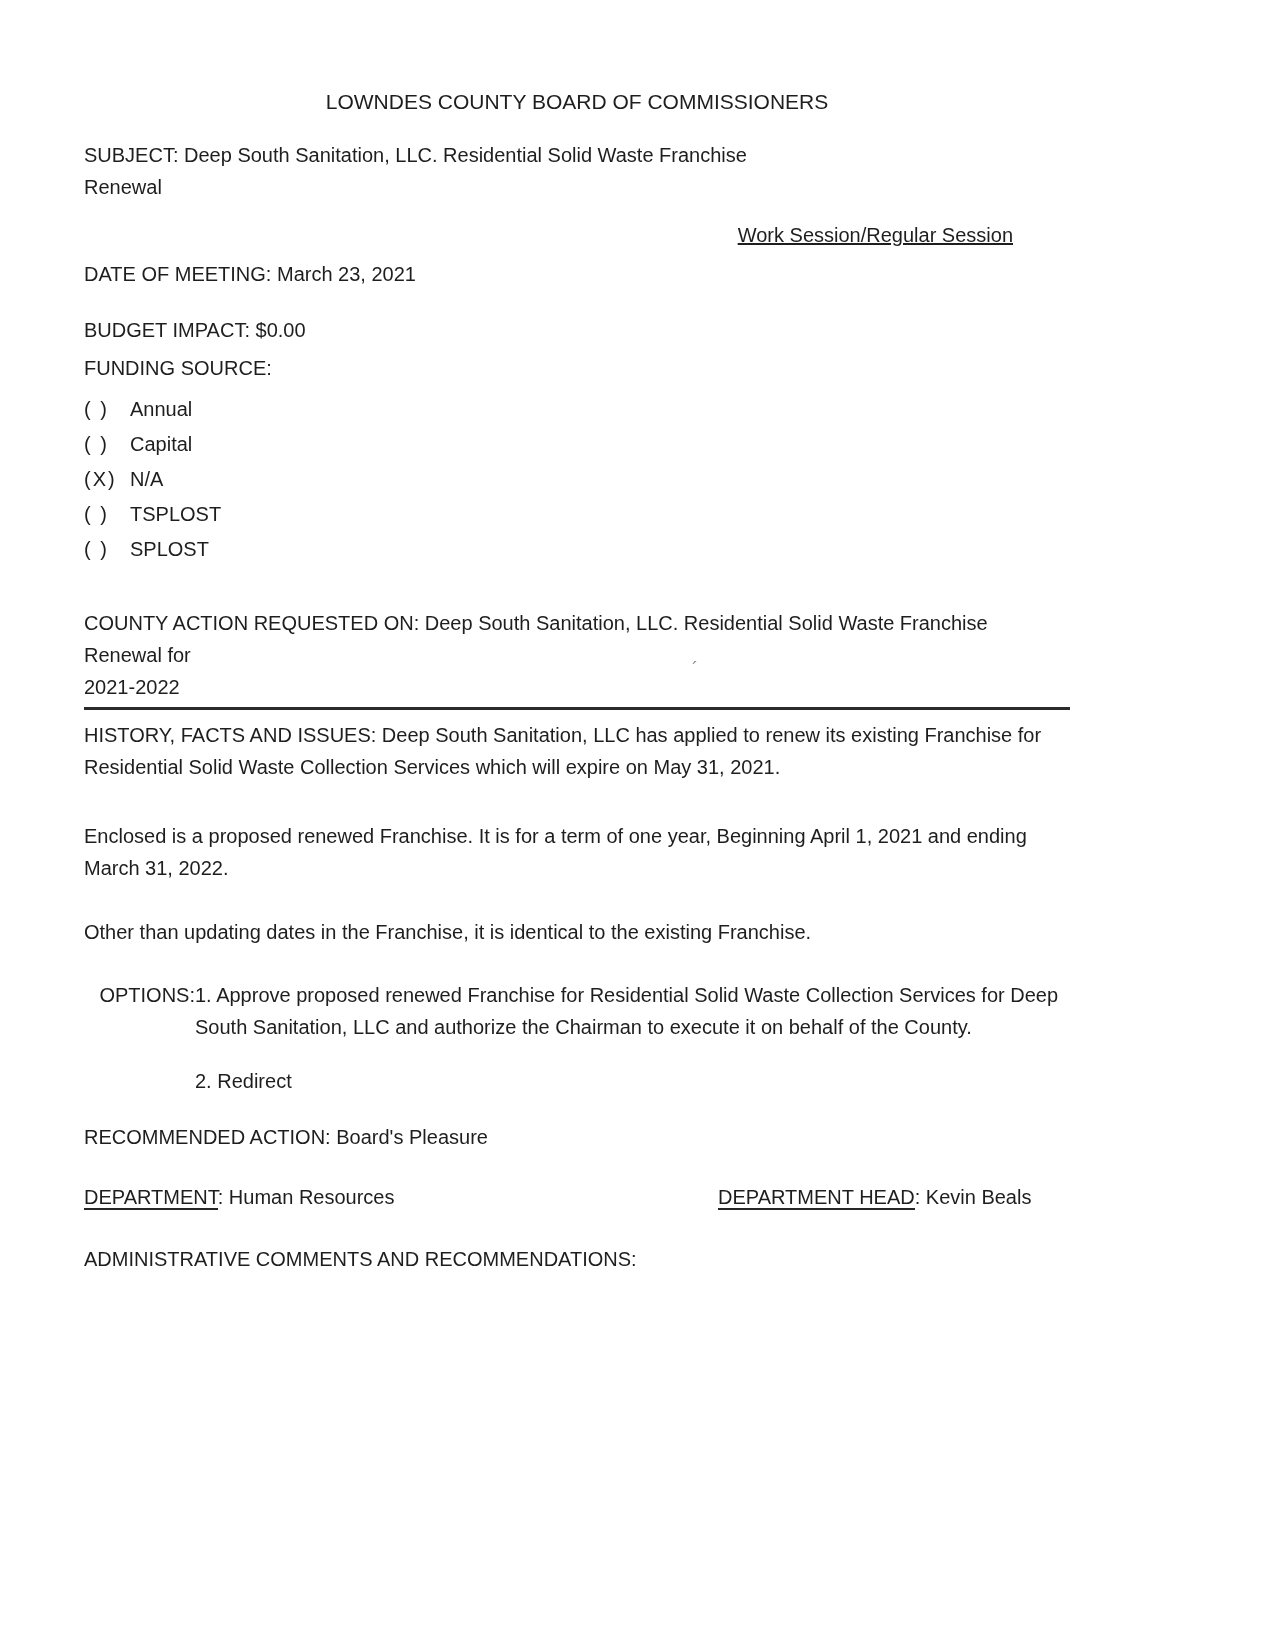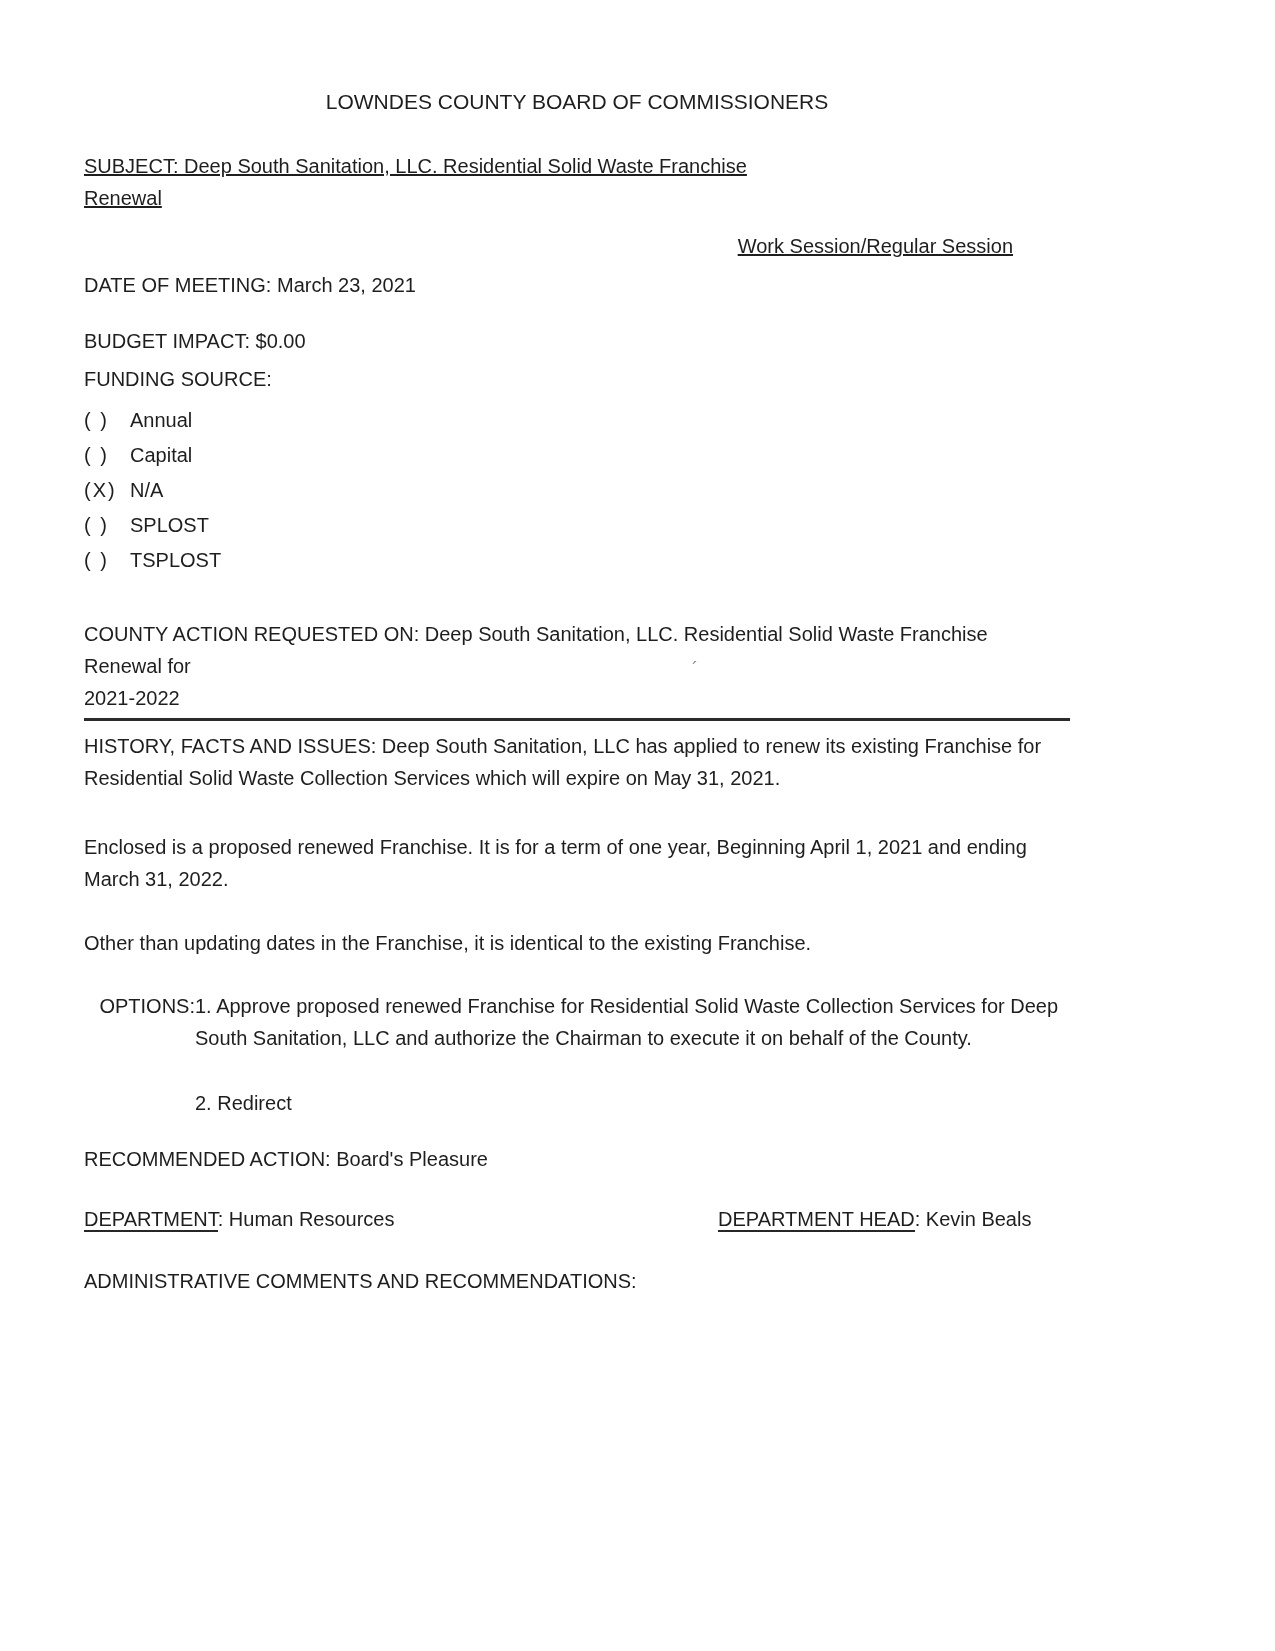--- a/index.html
+++ b/index.html
@@ -11,35 +11,35 @@
     background: #ffffff;
     font-family: "Liberation Sans", sans-serif;
     font-size: 20px;
     line-height: 32px;
     color: #1e1e1e;
     padding: 86px 82px 0 84px;
     overflow: hidden;
   }
   .doc-title { text-align: center; font-size: 21px; line-height: 31px; }
   .multiline { white-space: pre-line; }
-  .subject { margin-top: 33px; text-decoration: underline; }
+  .subject { margin-top: 22px; }
   .session { margin-top: 16px; text-align: right; padding-right: 57px; text-decoration: underline; }
   .meeting-date { margin-top: 7px; }
   .budget-impact { margin-top: 24px; }
   .funding-label { margin-top: 6px; }
   .funding-list { margin-top: 8px; list-style: none; line-height: 35px; }
   .funding-list .mark { display: inline-block; width: 46px; letter-spacing: 2px; }
   .county-action { margin-top: 40px; }
   .rule { margin-top: 4px; border: none; border-top: 3px solid #2b2b2b; height: 0; }
   .history-p1 { margin-top: 9px; }
   .history-p2 { margin-top: 37px; }
   .history-p3 { margin-top: 32px; }
   .options-row { margin-top: 31px; display: flex; align-items: flex-start; }
   .options-label { flex: 0 0 111px; width: 111px; text-align: right; }
-  .options-item2 { margin-top: 33px; }
+  .options-item2 { margin-top: 22px; }
   .recommended { margin-top: 24px; }
   .dept-row { margin-top: 28px; display: flex; align-items: flex-start; }
   .dept-cell1 { flex: 0 0 634px; width: 634px; }
   .underlined { border-bottom: 2px solid #262626; }
   .admin { margin-top: 30px; }
   .artifact {
     position: absolute;
     left: 692px;
     top: 660px;
     font-size: 18px;
@@ -71,24 +71,24 @@
     <li>
       <span class="mark">( )</span><span>Annual</span>
     </li>
     <li>
       <span class="mark">( )</span><span>Capital</span>
     </li>
     <li>
       <span class="mark">(X)</span><span>N/A</span>
     </li>
     <li>
-      <span class="mark">( )</span><span>SPLOST</span>
+      <span class="mark">( )</span><span>TSPLOST</span>
     </li>
     <li>
-      <span class="mark">( )</span><span>TSPLOST</span>
+      <span class="mark">( )</span><span>SPLOST</span>
     </li>
   </ul>
 
   <div class="county-action multiline">COUNTY ACTION REQUESTED ON: Deep South Sanitation, LLC. Residential Solid Waste Franchise Renewal for
 2021-2022</div>
 
   <hr class="rule">
 
   <span class="artifact">´</span>
 

